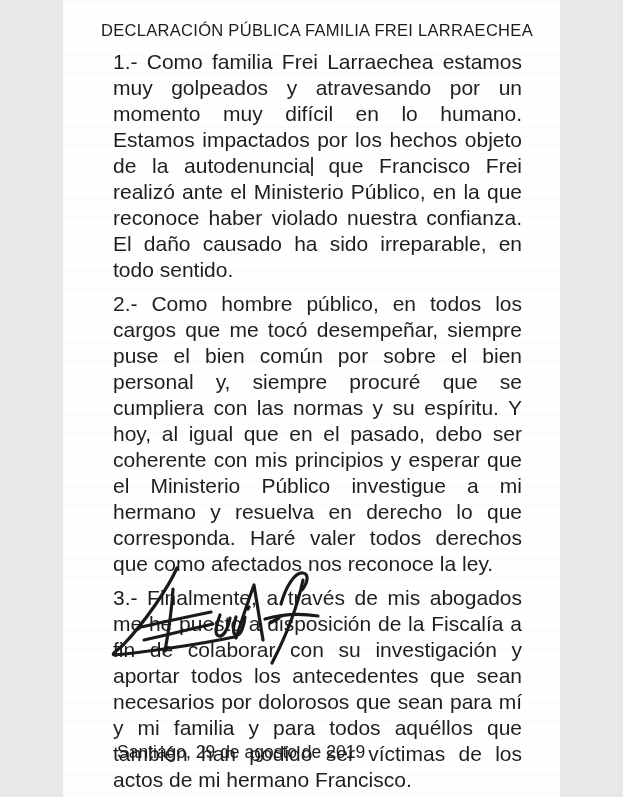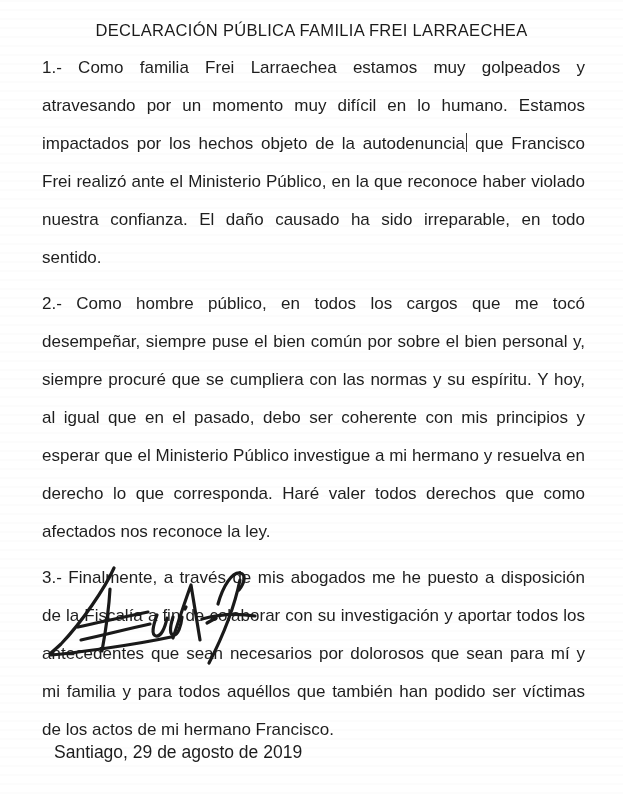--- a/index.html
+++ b/index.html
@@ -3,21 +3,21 @@
 <meta charset="utf-8">
 <title>Declaración Pública</title>
 <style>
   html, body {
     margin: 0;
     padding: 0;
     background: #e8e8e8;
   }
   .page {
     position: relative;
-    width: 623px;
+    width: 497px;
     height: 797px;
     margin: 0 auto;
     background:
       repeating-linear-gradient(180deg,
         rgba(0,0,0,0.012) 0px, rgba(0,0,0,0.012) 2px,
         rgba(255,255,255,0) 2px, rgba(255,255,255,0) 9px),
       #ffffff;
     overflow: hidden;
     font-family: "Liberation Sans", "DejaVu Sans", sans-serif;
     color: #1e1e1e;
@@ -30,23 +30,23 @@
   .doc-title {
     margin: 0 0 9px 0;
     font-size: 16.5px;
     font-weight: 400;
     text-align: center;
     letter-spacing: 0.3px;
     white-space: nowrap;
     color: #1b1b1b;
   }
   .para {
-    margin: 0 0 8px 4px;
-    font-size: 17px;
-    line-height: 38px;
+    margin: 0 0 8px 12px;
+    font-size: 21px;
+    line-height: 26px;
     text-align: justify;
     color: #1e1e1e;
   }
   .caret {
     display: inline-block;
     width: 1.5px;
     height: 19px;
     background: #3a3a3a;
     vertical-align: -3px;
     margin: 0 0 0 1px;

